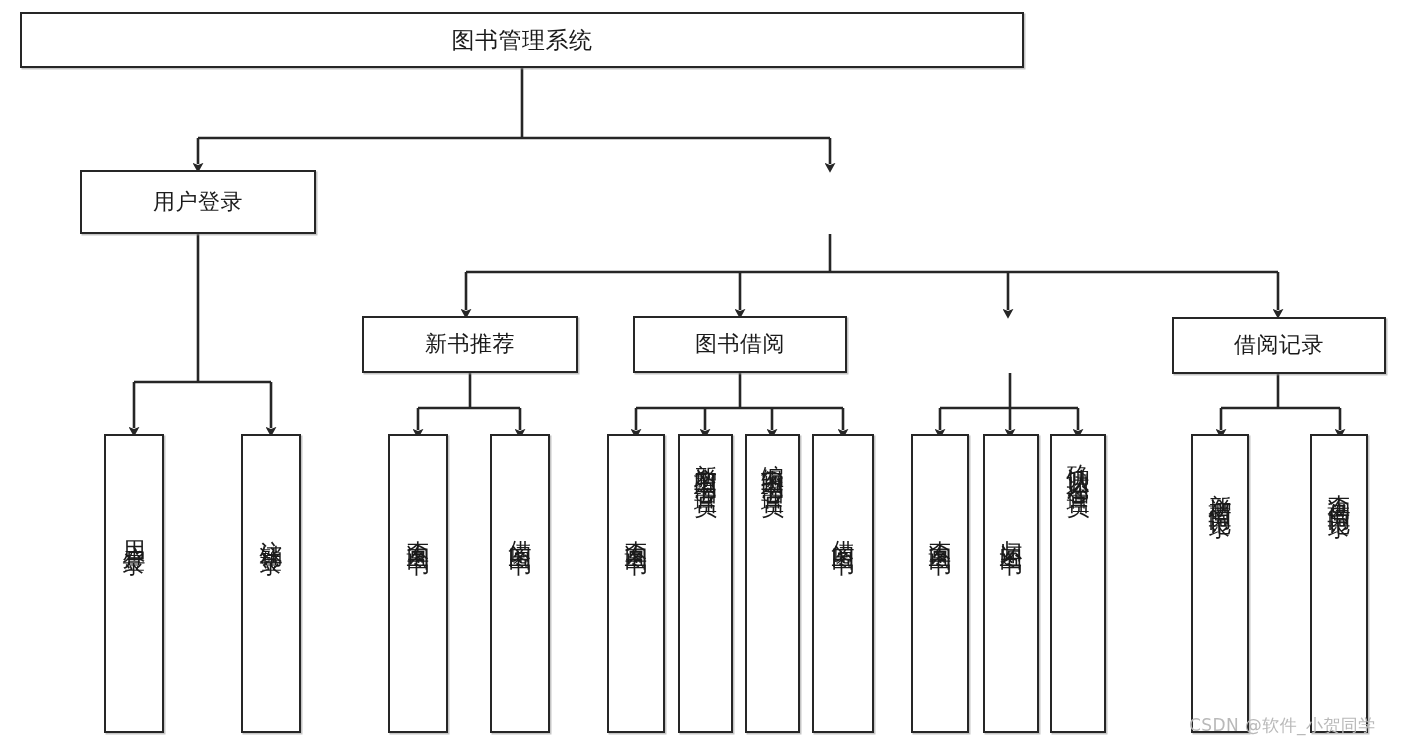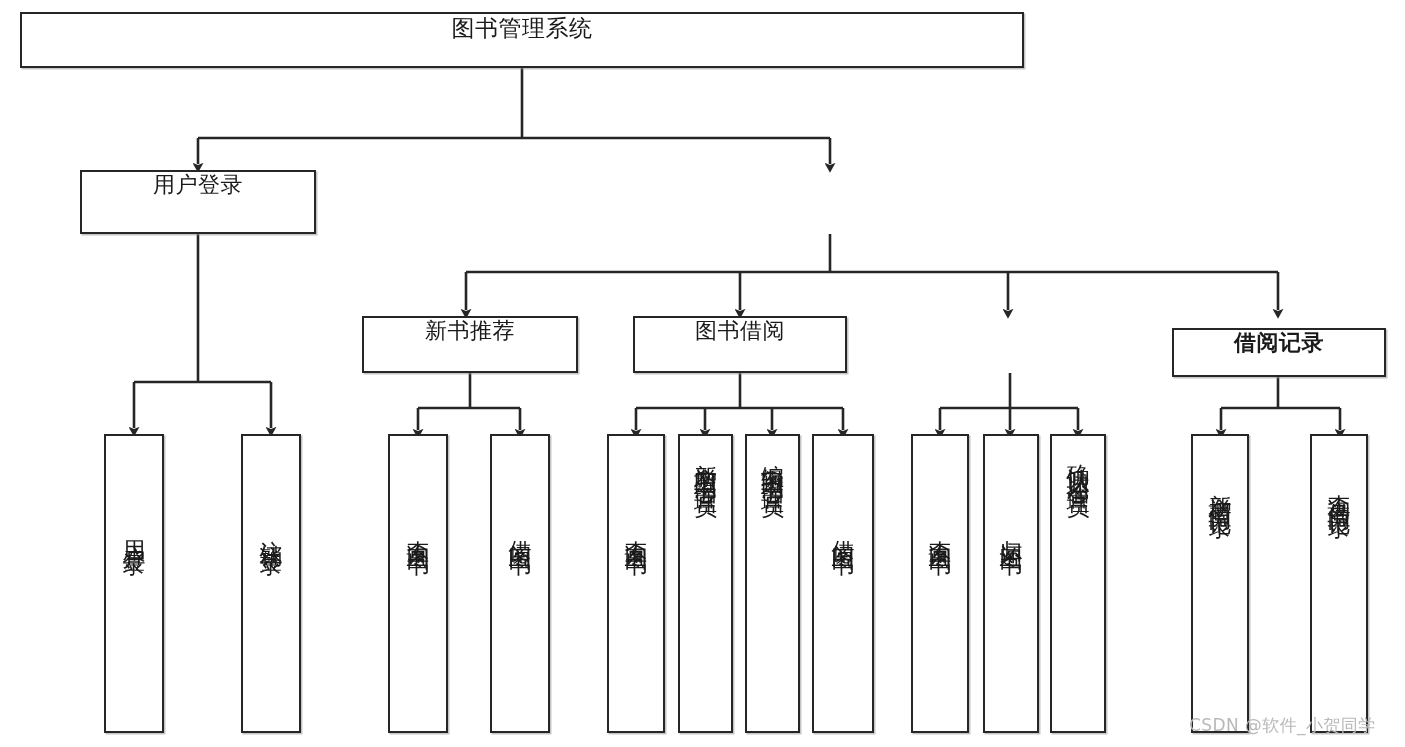--- a/index.html
+++ b/index.html
@@ -25,20 +25,21 @@
     width: 1405px;
     height: 747px;
     pointer-events: none;
   }
   .node {
     position: absolute;
     box-sizing: border-box;
     border: 2.5px solid #262626;
     background: #ffffff;
     display: flex;
+    align-items: center;
     justify-content: center;
     color: #1a1a1a;
     box-shadow: 1.5px 1.5px 0 rgba(150,150,150,0.55);
   }
   .node .node-label {
     display: block;
     line-height: 1.22;
     letter-spacing: 0.5px;
     white-space: nowrap;
   }
@@ -135,21 +136,21 @@
   <div class="node horiz" style="left:80px; top:170px; width:236px; height:64px;">
     <span class="node-label">用户登录</span>
   </div>
 
   <div class="node horiz" style="left:362px; top:316px; width:216px; height:57px;">
     <span class="node-label">新书推荐</span>
   </div>
   <div class="node horiz" style="left:633px; top:316px; width:214px; height:57px;">
     <span class="node-label">图书借阅</span>
   </div>
-  <div class="node horiz" style="left:1172px; top:328px; width:214px; height:49px;font-weight:bold;">
+  <div class="node horiz" style="left:1172px; top:317px; width:214px; height:57px;">
     <span class="node-label">借阅记录</span>
   </div>
 
   <div class="node vert" style="left:104px; top:434px; width:60px; height:299px; padding-top:86px;">
     <span class="node-label">用户登录</span>
   </div>
   <div class="node vert" style="left:241px; top:434px; width:60px; height:299px; padding-top:86px;">
     <span class="node-label">注销登录</span>
   </div>
 

